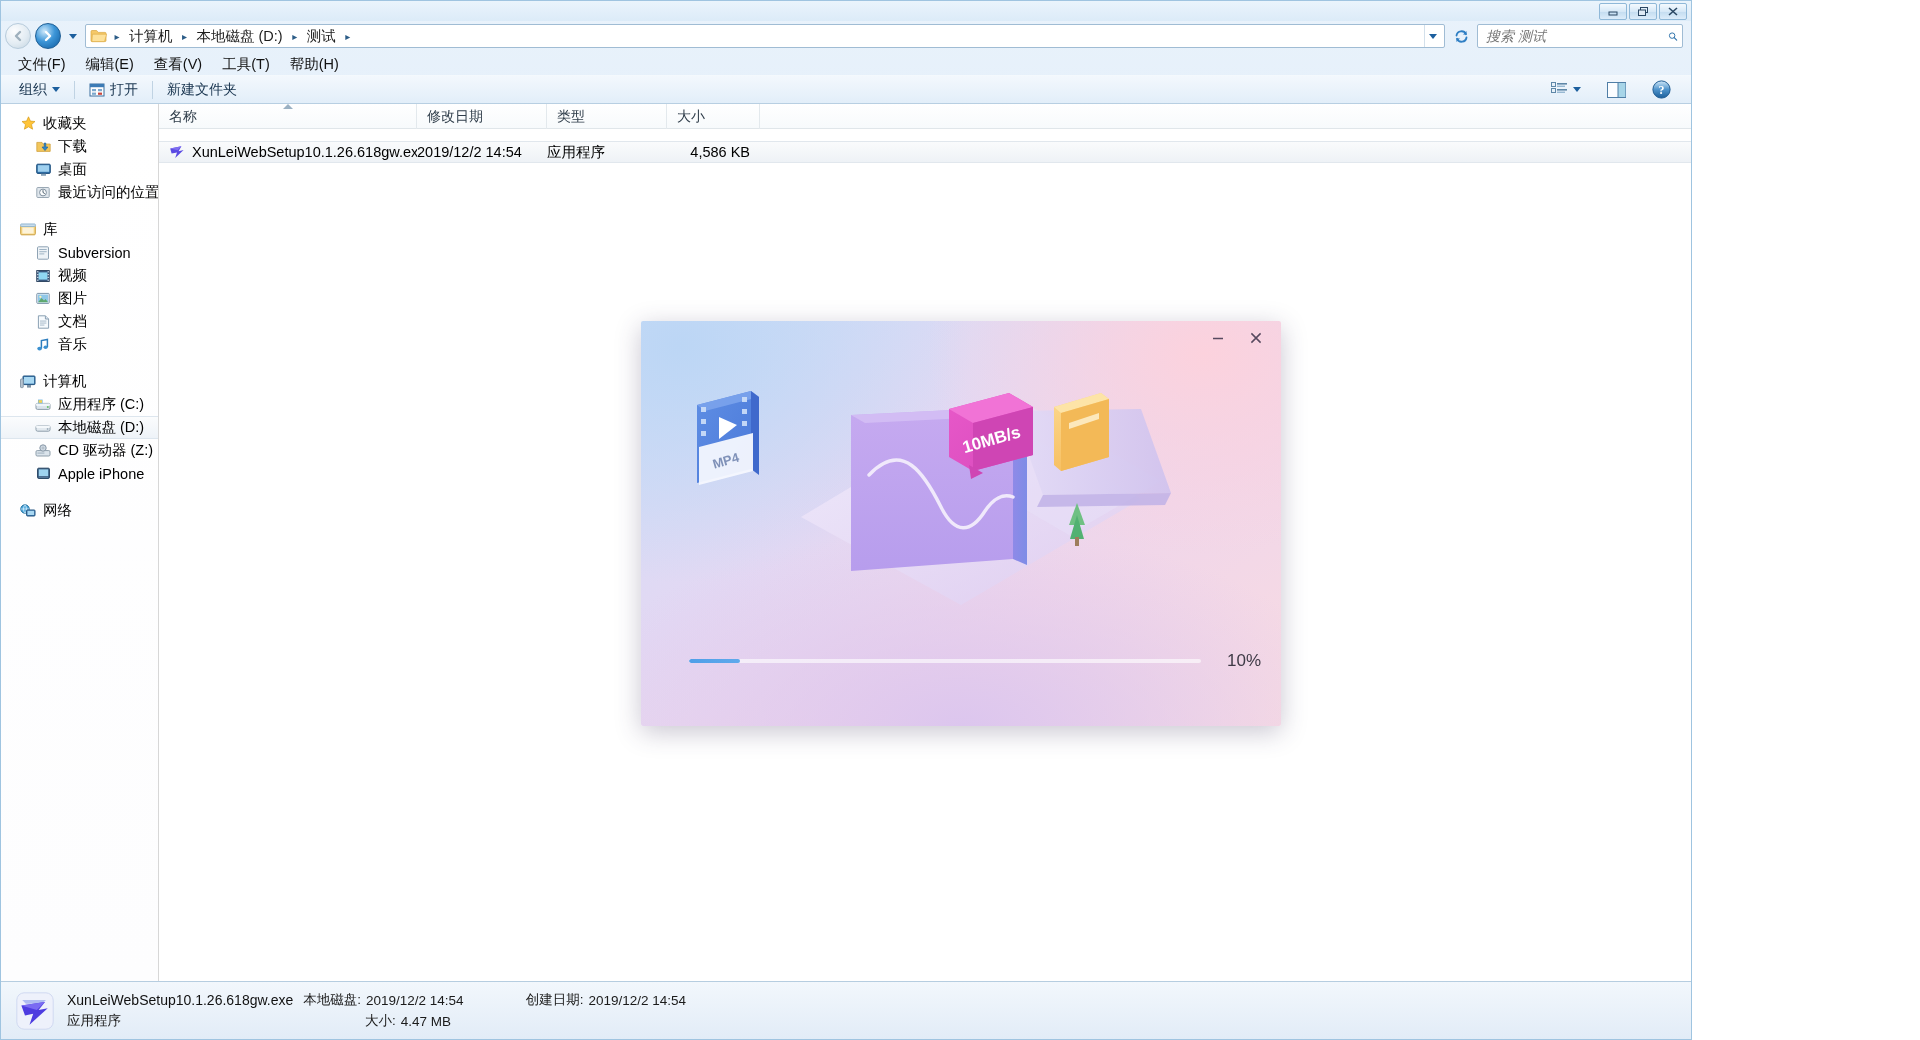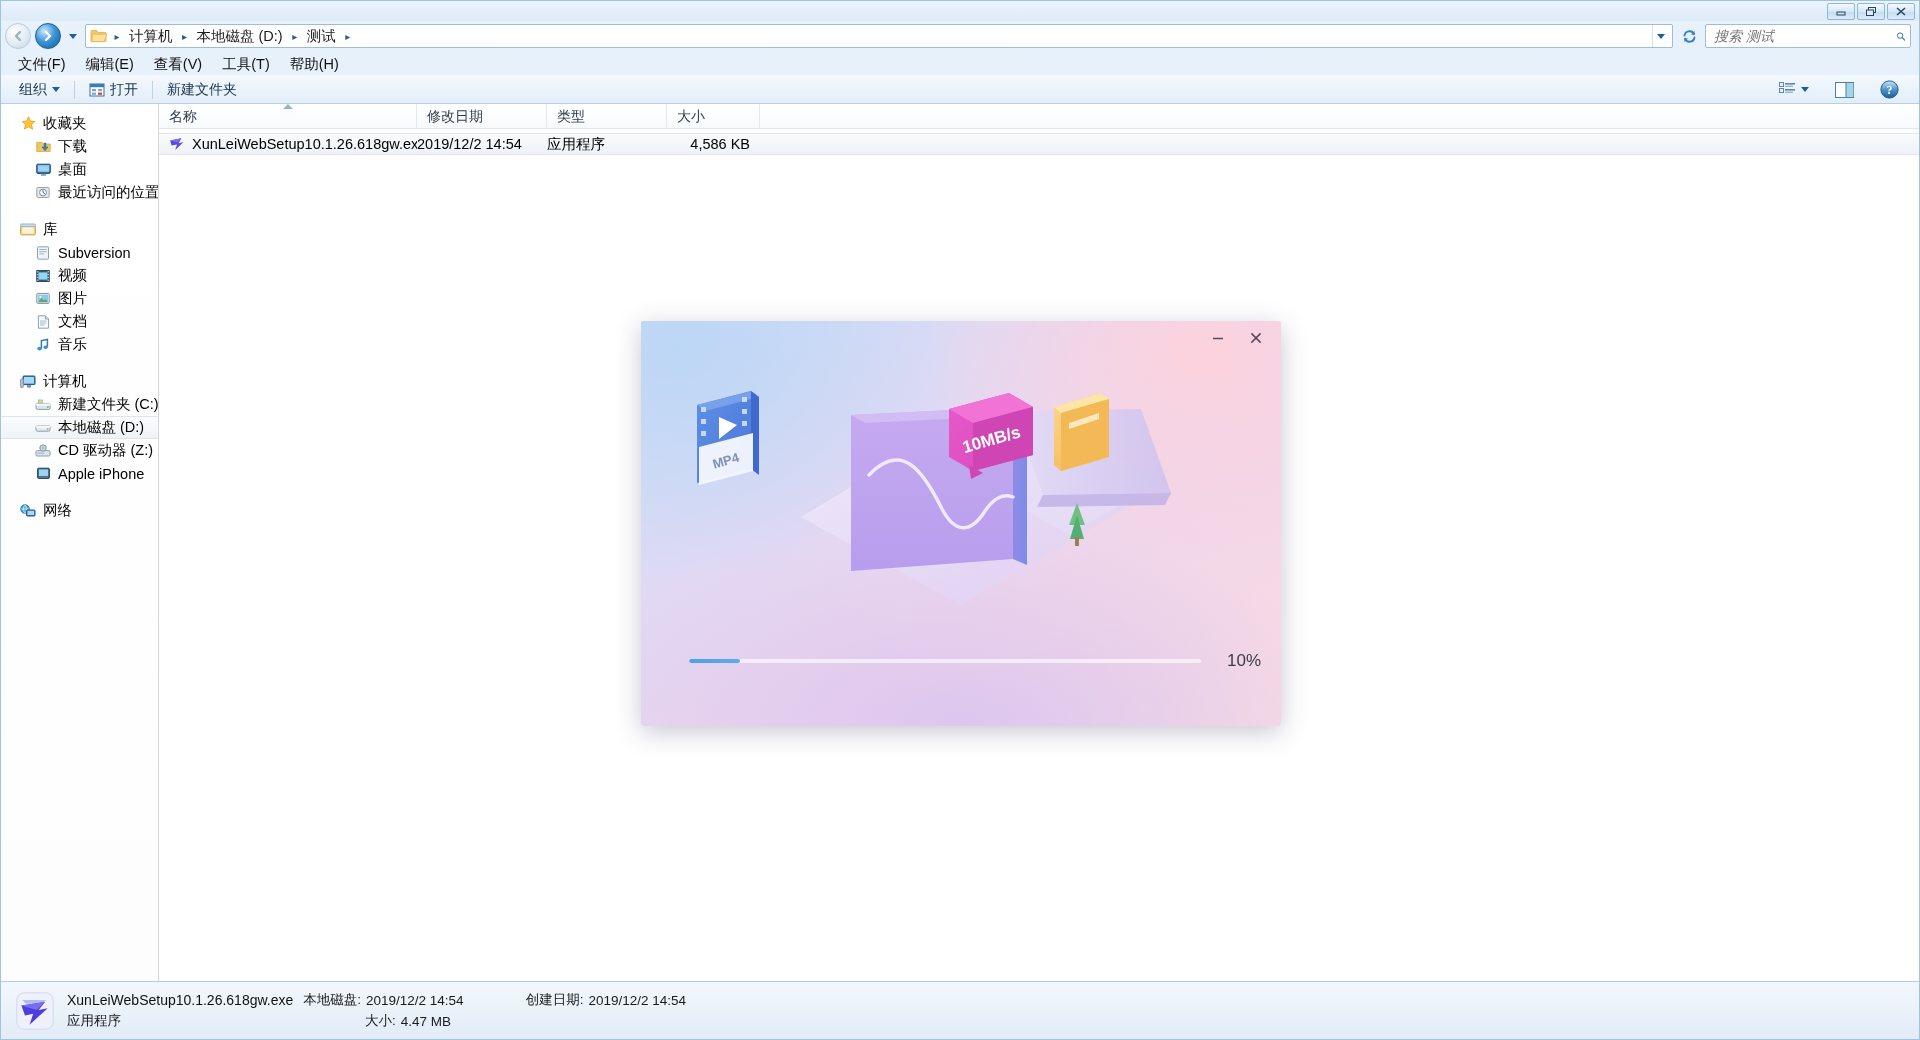--- a/index.html
+++ b/index.html
@@ -9,21 +9,21 @@
     height: 1040px;
     font-family: "Liberation Sans", "DejaVu Sans", sans-serif;
     font-size: 15px;
     background: #ffffff;
     overflow: hidden;
     position: relative;
   }
 
   
   #window {
-    width: 1920px;
+    width: 1692px;
     height: 1040px;
     background: linear-gradient(180deg,#e9f2fb 0%, #dcebf8 40%, #d3e5f6 100%);
     position: relative;
     border: 1px solid #9fc4e0;
   }
 
   
   #titlebar {
     height: 20px;
     position: relative;
@@ -209,20 +209,21 @@
   }
   .navicon { width:18px; height:17px; flex:none; display:flex; align-items:center; justify-content:center; }
 
   
   #filepane {
     flex: 1 1 auto;
     background:#fff;
     display:flex;
     flex-direction:column;
     position:relative;
+    gap:8px;
   }
   #colheader {
     height: 25px;
     display:flex;
     background: linear-gradient(180deg,#ffffff 0%, #f7fafc 100%);
     border-bottom: 1px solid #e0e6ea;
     position:relative;
   }
   .colh {
     font-size:14px;
@@ -631,21 +632,21 @@
         <div class="navrow child">
           <span class="navicon">
             <svg width="16" height="14" viewBox="0 0 16 14">
               <rect x="1" y="5.4" width="14" height="6" rx="1.4" fill="#dbe4ec" stroke="#8d9daa"></rect>
               <rect x="1" y="5.4" width="14" height="2.6" rx="1.2" fill="#f0f5f9"></rect>
               <circle cx="12.8" cy="9" r="1" fill="#67c26a"></circle>
               <path d="M3 1.6 L7.6 1.6 L7.6 5.4 L3 5.4 Z" fill="#6fb3e0"></path>
               <path d="M3.6 2.2 L7 2.2 L7 4.8 L3.6 4.8 Z" fill="#f6d253"></path>
             </svg>
           </span>
-          <span>新建文件夹 (C:)</span>
+          <span>应用程序 (C:)</span>
         </div>
         <div class="navrow child selected">
           <span class="navicon">
             <svg width="16" height="12" viewBox="0 0 16 12">
               <rect x="1" y="3.6" width="14" height="5.6" rx="1.6" fill="#e2e9ef" stroke="#8d9daa"></rect>
               <rect x="1" y="3.6" width="14" height="2.4" rx="1.2" fill="#f4f8fb"></rect>
               <circle cx="12.6" cy="7" r="0.9" fill="#9fb0bd"></circle>
             </svg>
           </span>
           <span>本地磁盘 (D:)</span>

